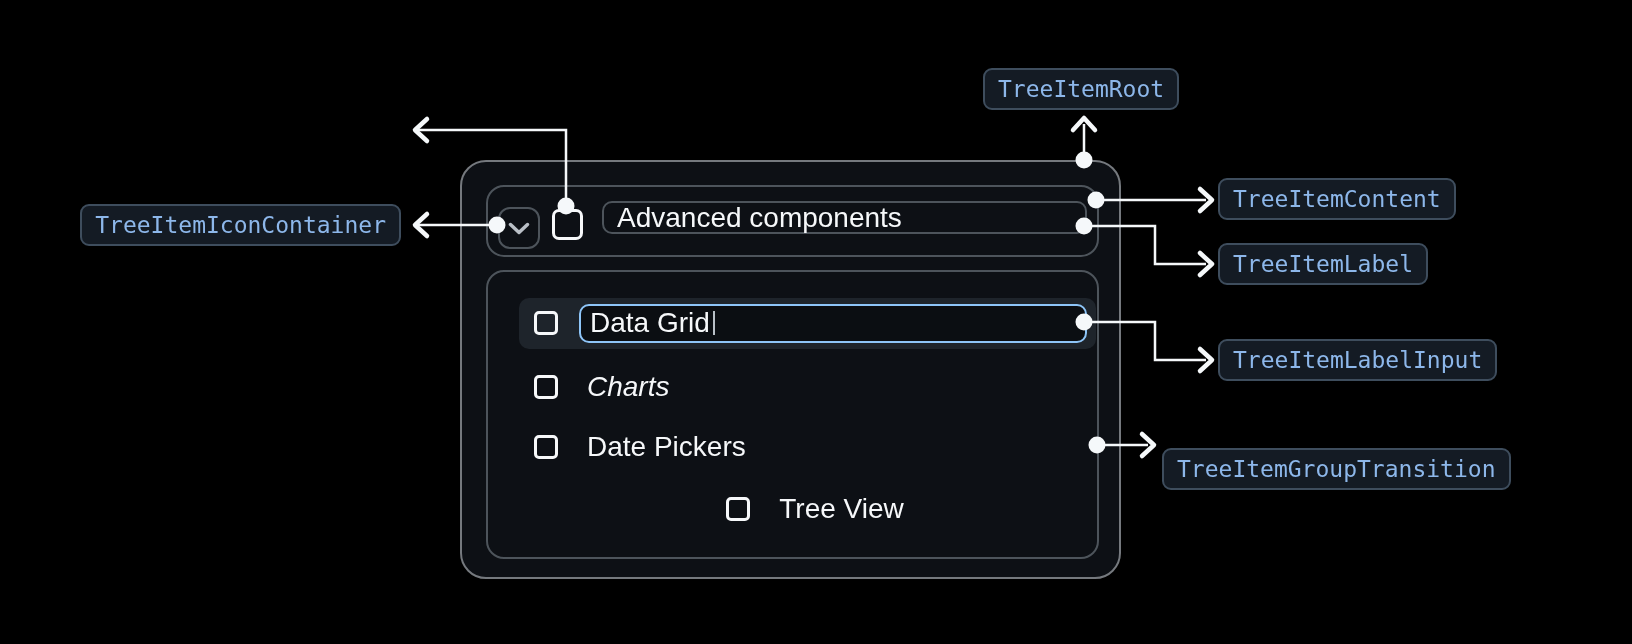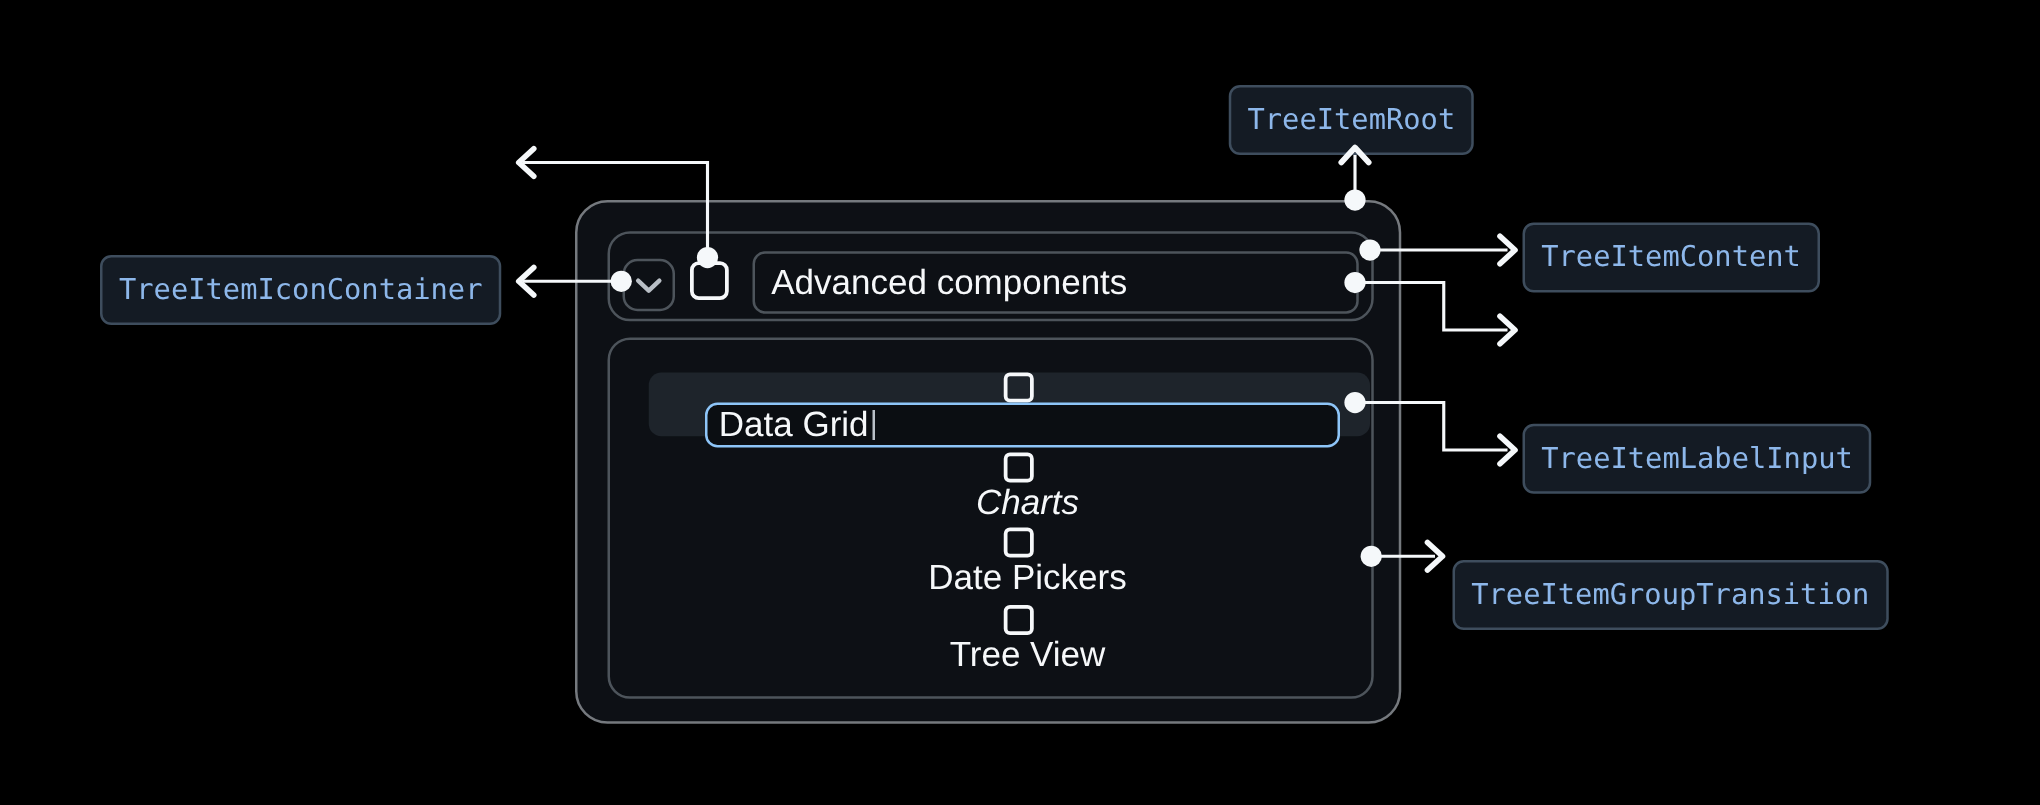--- a/index.html
+++ b/index.html
@@ -39,45 +39,45 @@
     position:absolute;left:10px;top:20px;width:42px;height:42px;
     box-sizing:border-box;border:2px solid var(--inner-border);border-radius:12px;
     display:flex;align-items:center;justify-content:center;
   }
   .checkbox{
     box-sizing:border-box;border:3px solid var(--text);background:transparent;
   }
   .checkbox.header{position:absolute;left:64px;top:22px;width:31px;height:31px;border-radius:7px;border-width:3.5px;}
   .checkbox.row{flex:0 0 auto;width:24px;height:24px;border-radius:5px;margin-left:15px;}
   .label-box{
-    position:absolute;left:114px;top:14px;width:485px;height:50px;
+    position:absolute;left:114px;top:14px;width:485px;height:33px;
     box-sizing:border-box;border:2px solid var(--inner-border);border-radius:10px;
     display:flex;align-items:center;padding-left:13px;
     font-size:28px;color:var(--text);white-space:nowrap;
   }
   .group-box{
     position:absolute;left:24px;top:108px;width:613px;height:289px;
     box-sizing:border-box;border:2px solid var(--inner-border);border-radius:18px;
   }
   .tree-row{
     position:absolute;left:31px;width:577px;height:51px;
-    display:flex;align-items:center;border-radius:10px;flex-direction:column;
+    display:flex;align-items:center;border-radius:10px;
   }
   .tree-row.highlighted{background:var(--row-highlight);}
   .row-label{margin-left:29px;font-size:28px;color:var(--text);white-space:nowrap;}
   .label-input{
     margin-left:21px;width:508px;height:39px;box-sizing:border-box;
     border:2px solid var(--input-border);border-radius:10px;background:var(--input-bg);
     display:flex;align-items:center;padding-left:9px;
     font-size:28px;color:var(--text);white-space:nowrap;
   }
   .caret{width:2px;height:24px;background:var(--caret);margin-left:3px;}
   
   .badge{
-    position:absolute;height:56px;box-sizing:border-box;
+    position:absolute;height:42px;box-sizing:border-box;
     display:flex;align-items:center;padding:0 13px;
     background:var(--badge-bg);border:2px solid var(--badge-border);border-radius:9px;
     font-family:"DejaVu Sans Mono",monospace;font-size:23px;line-height:1;
     color:var(--badge-text);white-space:nowrap;
   }
   
   .overlay{position:absolute;left:0;top:0;width:1632px;height:644px;pointer-events:none;}
   .c-line{fill:none;stroke:var(--connector);stroke-width:2.5;}
   .c-arrow{fill:none;stroke:var(--connector);stroke-width:4.5;stroke-linecap:round;stroke-linejoin:round;}
   .c-dot{fill:var(--connector);stroke:none;}
@@ -115,31 +115,32 @@
       <div class="tree-row" style="top:89.5px;font-style:italic;">
         <div class="checkbox row"></div>
         <span class="row-label">Charts</span>
       </div>
 
       <div class="tree-row" style="top:149.5px;align-items:center;">
         <div class="checkbox row"></div>
         <span class="row-label">Date Pickers</span>
       </div>
 
-      <div class="tree-row" style="top:211.5px;">
+      <div class="tree-row" style="top:211.5px;justify-content:center;">
         <div class="checkbox row"></div>
         <span class="row-label">Tree View</span>
       </div>
 
     </div>
   </div>
 
   <div class="badge" style="left:983px;top:68px;">TreeItemRoot</div>
   <div class="badge" style="right:1231px;top:204px;">TreeItemIconContainer</div>
   <div class="badge" style="left:1218px;top:178px;">TreeItemContent</div>
+  <div class="badge" style="left:1218px;top:243px;">TreeItemLabel</div>
   <div class="badge" style="left:1218px;top:339px;text-align:right;">TreeItemLabelInput</div>
   <div class="badge" style="left:1162px;top:424px;margin-top:24px;">TreeItemGroupTransition</div>
 
   <svg class="overlay" viewBox="0 0 1632 644">
 
     <g>
       <line class="c-line" x1="1084" y1="158" x2="1084" y2="124"></line>
       <polyline class="c-arrow" points="1073,130 1084,118 1095,130"></polyline>
       <circle class="c-dot" cx="1084" cy="160" r="8.5"></circle>
     </g>

